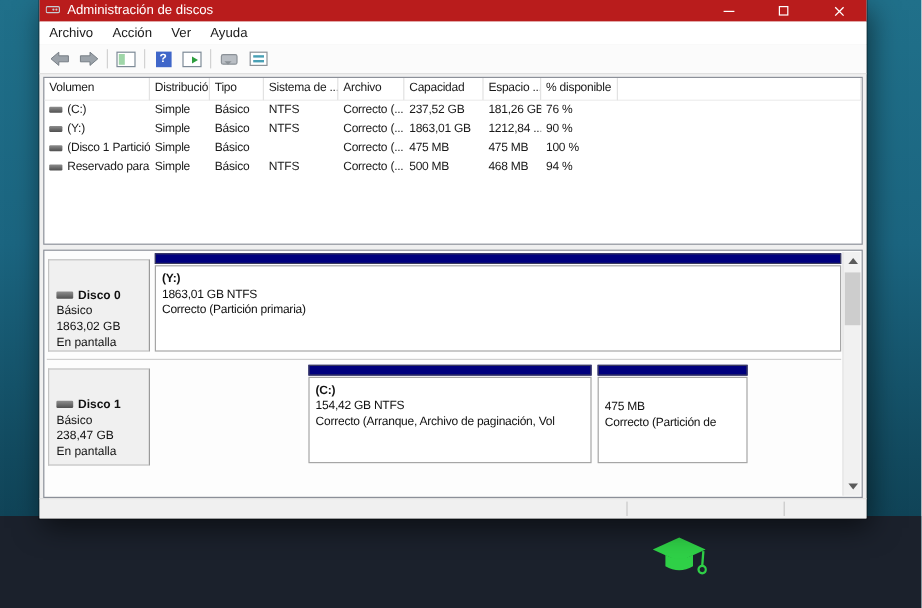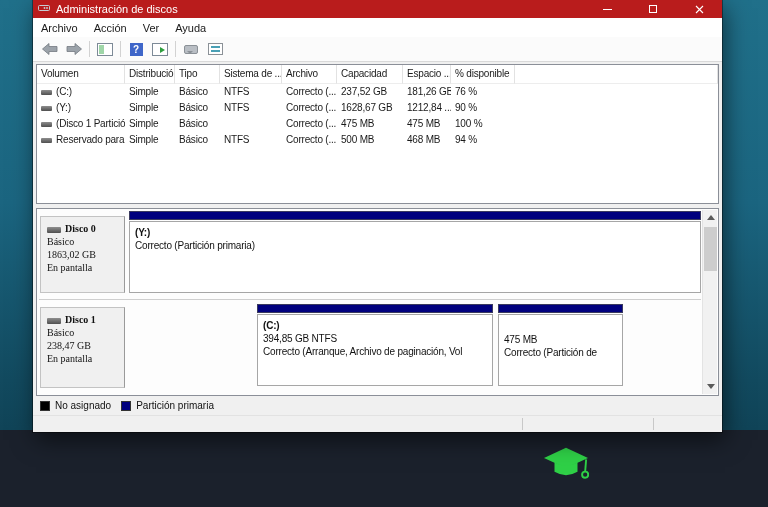--- a/index.html
+++ b/index.html
@@ -49,21 +49,21 @@
 
   .gap { height:4px; flex:0 0 auto; }
 
   
   .graph-pane { flex:1 1 auto; background:#fdfdfd; border:1px solid #8b8f98; position:relative; font-size:10px; min-height:0; }
   .disk-row { position:absolute; left:0; right:17px; }
   .row0 { top:2px; height:86px; }
   .row1 { top:93px; height:90px; }
   .row-divider { position:absolute; left:2px; right:17px; top:90px; height:1px; background:#cfcfcf; }
   .disk-label { position:absolute; left:3px; top:5px; width:85px; bottom:4px; background:#f0f0f0;
-    border:1px solid #c3c3c3; border-right-color:#9a9a9a; padding:5px 0 0 6px; line-height:13px; color:#111;font-family:Liberation Serif, serif; }
+    border:1px solid #c3c3c3; border-right-color:#9a9a9a; padding:23px 0 0 6px; line-height:13px; color:#111; }
   .dl-name { font-weight:bold; white-space:nowrap; }
   .disk-ico { display:inline-block; width:14px; height:6px; background:linear-gradient(#8e8e8e,#4f4f4f); border-radius:1px; margin-right:4px; vertical-align:middle; }
   .part { position:absolute; top:0; height:82px; display:flex; flex-direction:column; }
   .band { height:9px; background:#00007e; border:1px solid #3a3a5e; flex:0 0 auto; }
   .pbody { flex:1 1 auto; margin-top:1px; border:1px solid #a6a6a6; background:#fff; padding:4px 5px;
     overflow:hidden; line-height:13px; white-space:nowrap; color:#111; letter-spacing:-0.2px; }
   .pt-title { font-weight:bold; }
   .pbody.center { padding-top:18px; }
 
   
@@ -196,21 +196,21 @@
           <div class="c">76 %</div>
           <div class="c"></div>
         </div>
 
         <div class="vgrid vrow">
           <div class="c"><span class="vol-ico"></span><span>(Y:)</span></div>
           <div class="c">Simple</div>
           <div class="c">Básico</div>
           <div class="c">NTFS</div>
           <div class="c">Correcto (...</div>
-          <div class="c">1628,67 GB</div>
+          <div class="c">1863,01 GB</div>
           <div class="c">1212,84 ...</div>
           <div class="c">90 %</div>
           <div class="c"></div>
         </div>
 
         <div class="vgrid vrow">
           <div class="c"><span class="vol-ico"></span><span>(Disco 1 Partición 3)</span></div>
           <div class="c">Simple</div>
           <div class="c">Básico</div>
           <div class="c"></div>
@@ -242,39 +242,40 @@
           <div class="disk-label">
             <div class="dl-name"><span class="disk-ico"></span><span>Disco 0</span></div>
             <div>Básico</div>
             <div>1863,02 GB</div>
             <div>En pantalla</div>
           </div>
           <div class="part" style="left:92px; width:572px;">
             <div class="band"></div>
             <div class="pbody">
               <div class="pt-title">(Y:)</div>
+              <div>1863,01 GB NTFS</div>
               <div>Correcto (Partición primaria)</div>
             </div>
           </div>
         </div>
 
         <div class="row-divider"></div>
 
         <div class="disk-row row1">
           <div class="disk-label">
             <div class="dl-name"><span class="disk-ico"></span><span>Disco 1</span></div>
             <div>Básico</div>
             <div>238,47 GB</div>
             <div>En pantalla</div>
           </div>
           <div class="part" style="left:220px; width:236px; top:2px;">
             <div class="band"></div>
             <div class="pbody">
               <div class="pt-title">(C:)</div>
-              <div>394,85 GB NTFS</div>
+              <div>154,42 GB NTFS</div>
               <div>Correcto (Arranque, Archivo de paginación, Vol</div>
             </div>
           </div>
           <div class="part" style="left:461px; width:125px; top:2px;">
             <div class="band"></div>
             <div class="pbody center">
               <div>475 MB</div>
               <div>Correcto (Partición de</div>
             </div>
           </div>
@@ -284,30 +285,20 @@
           <div class="sb-btn sb-up">
               <span class="tri-up"></span>
             </div>
           <div class="sb-thumb"></div>
           <div class="sb-btn sb-down">
               <span class="tri-down"></span>
             </div>
         </div>
       </div>
 
-      <div class="legend">
-        <span class="leg-item">
-          <span class="sq sq-black"></span>
-          <span>No asignado</span>
-        </span>
-        <span class="leg-item">
-          <span class="sq sq-navy"></span>
-          <span>Partición primaria</span>
-        </span>
-      </div>
     </div>
 
     <div class="statusbar">
       <div class="sb-sep" style="left:489px;"></div>
       <div class="sb-sep" style="left:620px;"></div>
     </div>
   </div>
 </div>
 
 </body></html>

